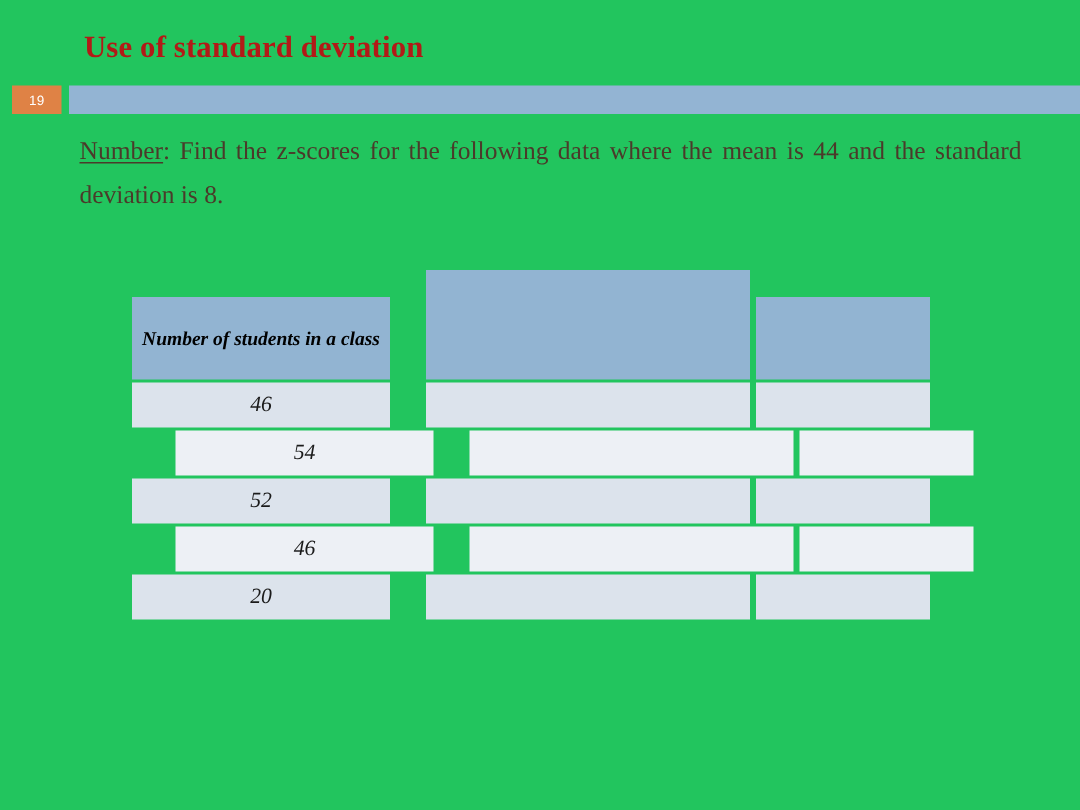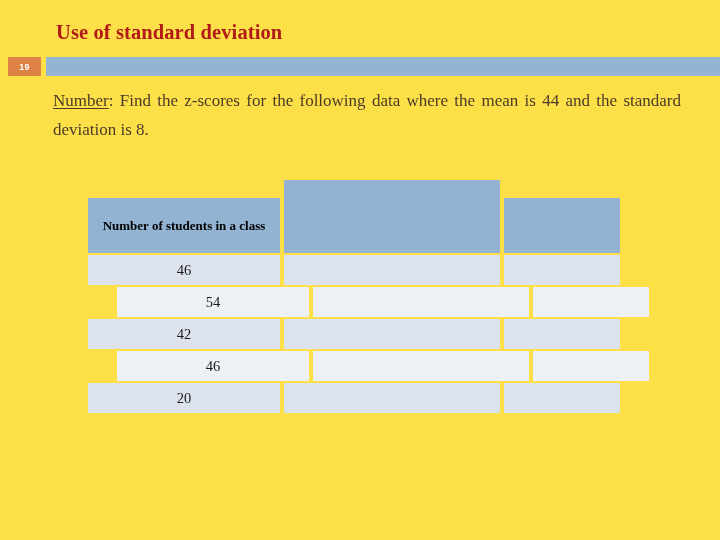--- a/index.html
+++ b/index.html
@@ -10,21 +10,21 @@
     width: 720px;
     height: 540px;
     background: #ffffff;
     font-family: "Liberation Serif", "DejaVu Serif", serif;
     overflow: hidden;
   }
   .slide {
     position: relative;
     width: 720px;
     height: 540px;
-    background: #fde047;
+    background: #22c55e;
   }
 
   
   .slide-title {
     position: absolute;
     left: 56px;
     top: 21px;
     font-size: 20.5px;
     font-weight: bold;
     color: #b21a17;
@@ -42,21 +42,21 @@
   }
   .band-number {
     position: absolute;
     left: 8px;
     top: 0;
     width: 33px;
     height: 19px;
     background: #df8245;
     color: #ffffff;
     font-size: 9px;
-    font-weight: bold;
+    font-weight: normal;
     font-family: "Liberation Sans", sans-serif;
     display: flex;
     align-items: center;
     justify-content: center;
     letter-spacing: 0.2px;
   }
   .band-bar {
     position: absolute;
     left: 46px;
     top: 0;
@@ -96,21 +96,21 @@
   }
   .col-1 { left: 0px;   width: 194px; }
   .col-2 { left: 194px; width: 220px; }
   .col-3 { left: 414px; width: 118px; }
 
   .cell {
     position: absolute;
     left: 0;
     box-sizing: border-box;
   }
-  .col-1 .cell { width: 192px; }
+  .col-1 .cell { width: 172px; font-style: italic; }
   .col-2 .cell { left: 2px; width: 216px; }
   .col-3 .cell { left: 2px; width: 116px; }
 
   .hdr {
     background: #92b4d2;
     color: #000000;
     font-weight: bold;
     font-size: 13px;
     line-height: 16px;
     text-align: center;
@@ -156,21 +156,21 @@
   <div class="body-text">
     <span class="lead">Number</span><span>: Find the z-scores for the following data where the mean is 44 and the standard deviation is 8.</span>
   </div>
 
   <div class="data-table">
 
     <div class="col col-1">
       <div class="cell hdr">Number of students in a class</div>
       <div class="cell row band-a r0">46</div>
       <div class="cell row band-b r1">54</div>
-      <div class="cell row band-a r2">42</div>
+      <div class="cell row band-a r2">52</div>
       <div class="cell row band-b r3">46</div>
       <div class="cell row band-a r4">20</div>
     </div>
 
     <div class="col col-2">
       <div class="cell hdr"></div>
       <div class="cell row band-a r0"></div>
       <div class="cell row band-b r1"></div>
       <div class="cell row band-a r2"></div>
       <div class="cell row band-b r3"></div>

